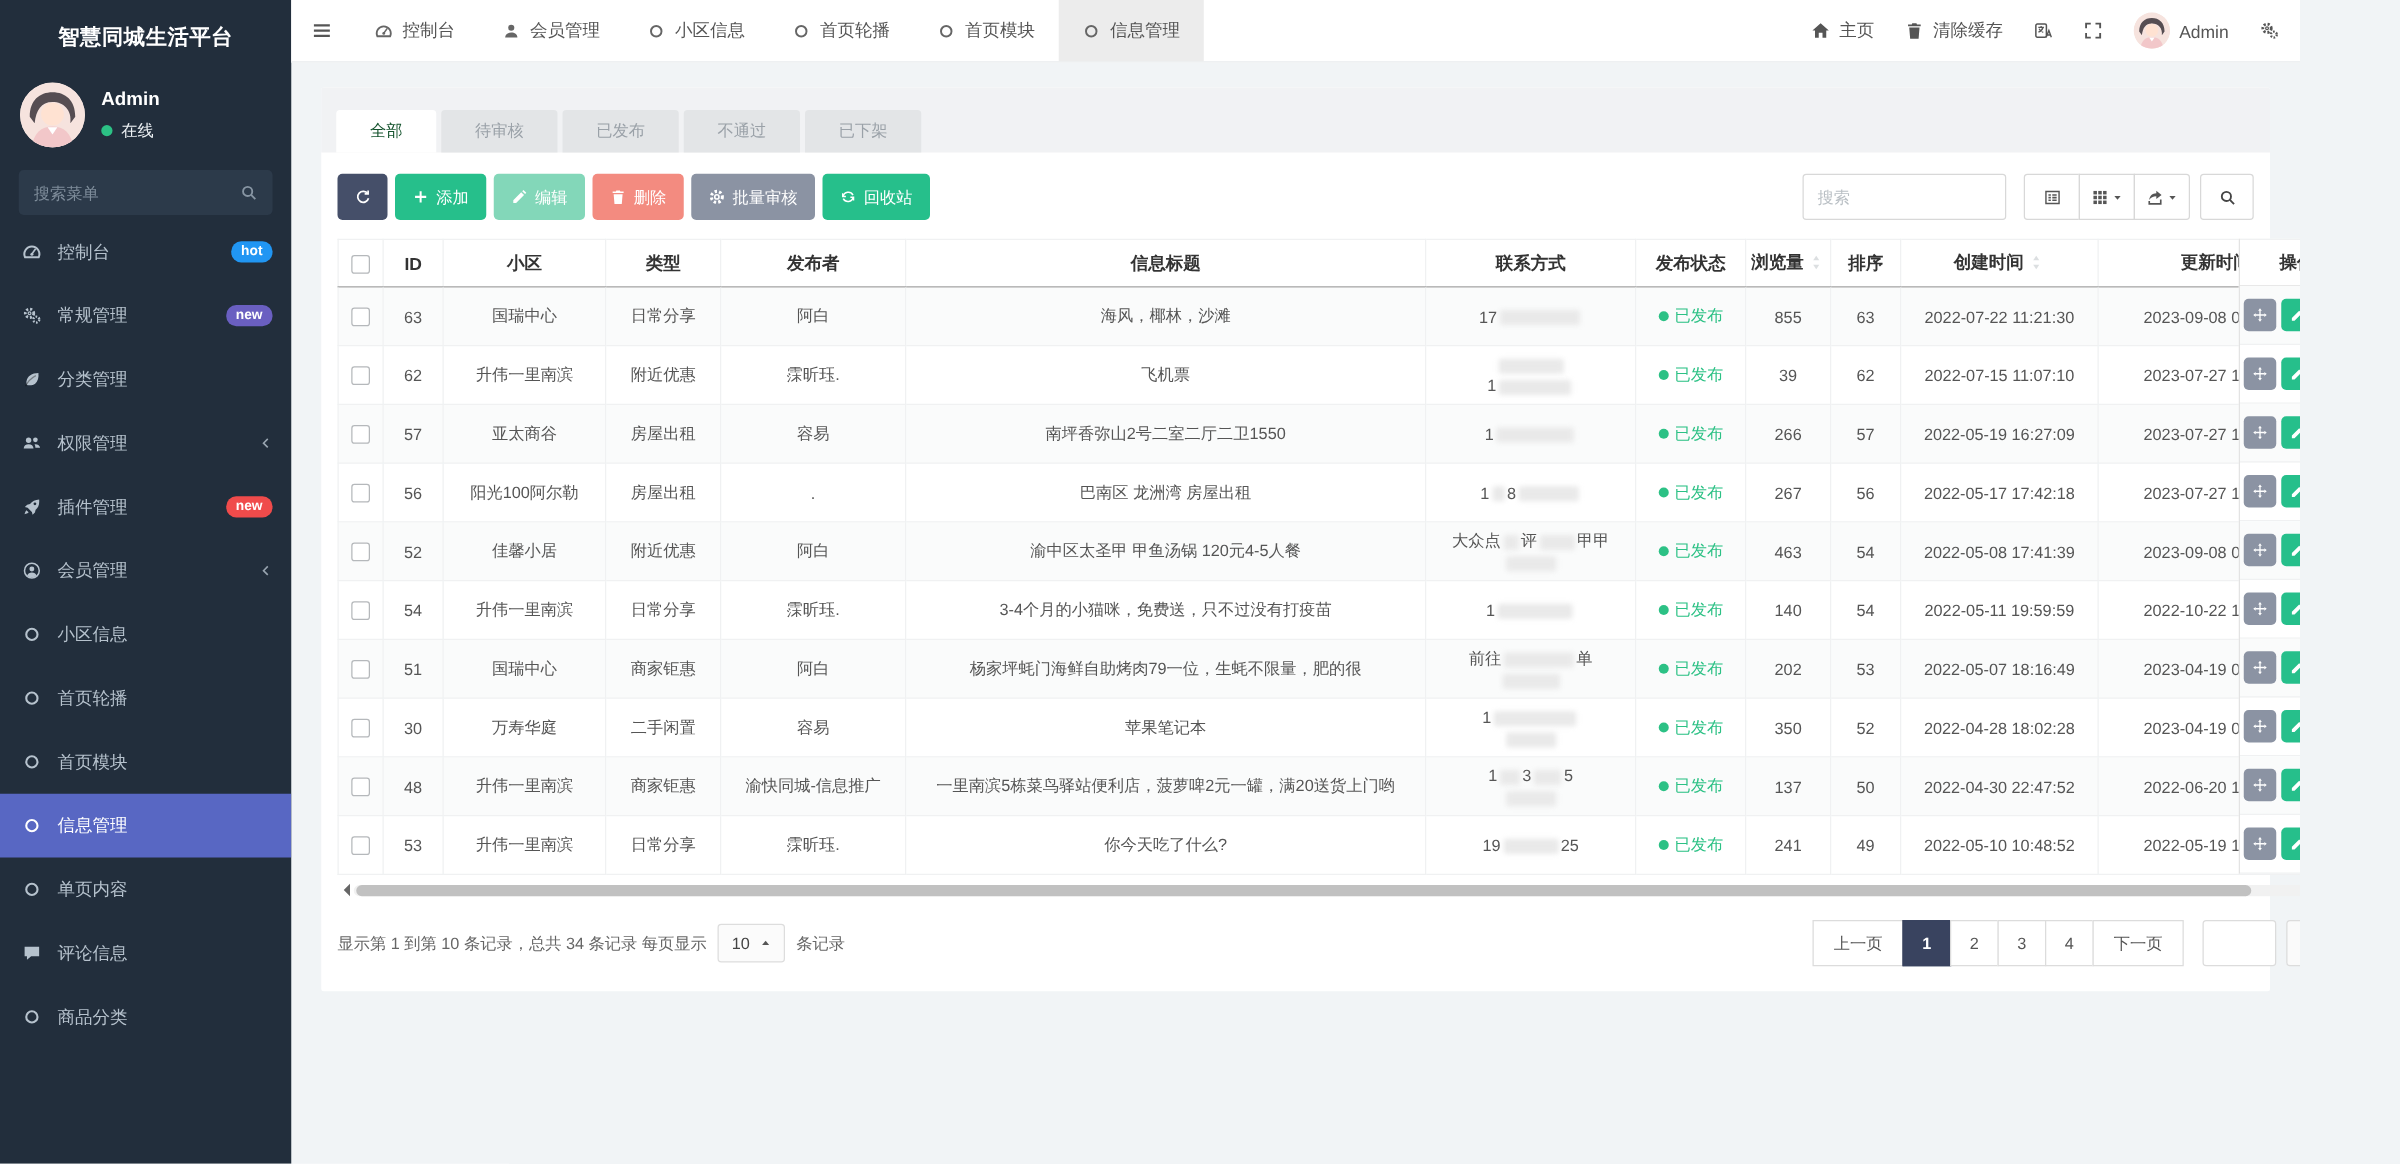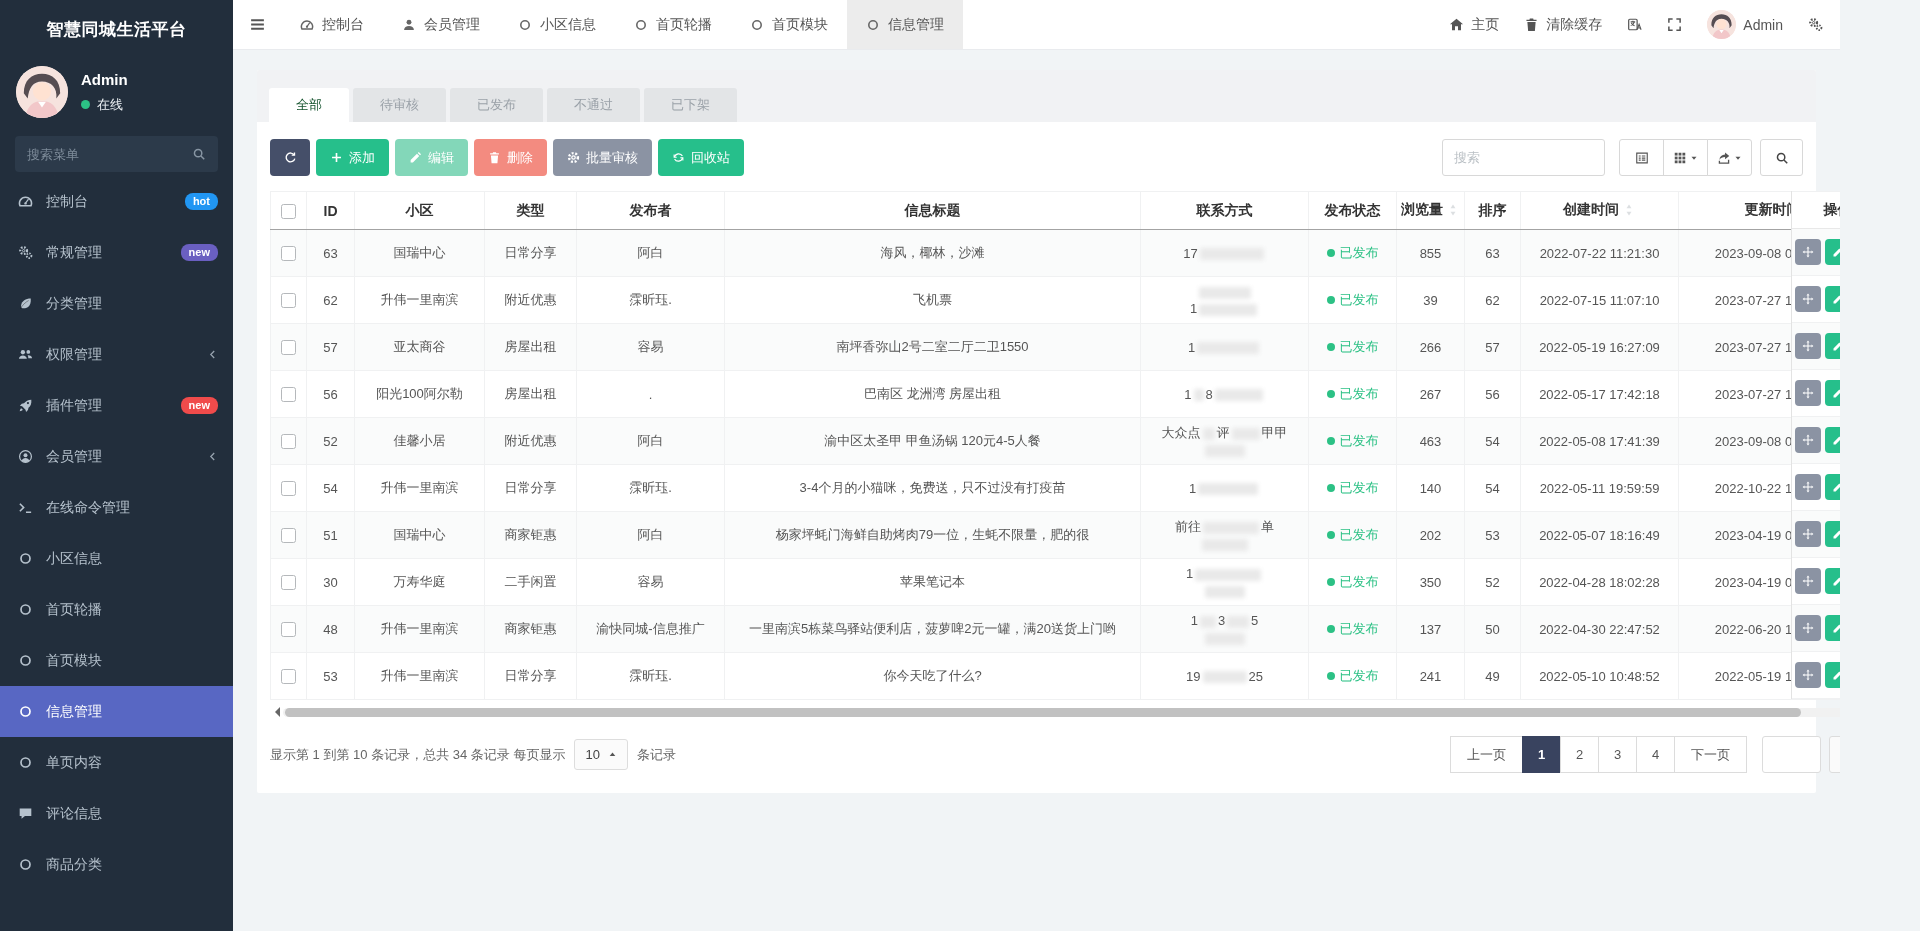--- a/index.html
+++ b/index.html
@@ -219,28 +219,20 @@
           </span>
           <span>会员管理</span>
           <span class="chev">
             <svg viewBox="0 0 16 16" fill="none" stroke="currentColor" stroke-width="1.8">
               <path d="M10.5 3L5.5 8l5 5"></path>
             </svg>
           </span>
         </li>
         <li>
           <span class="micon">
-            <svg viewBox="0 0 16 16" fill="none" stroke="currentColor" stroke-width="1.7">
-              <path d="M2 4l4 4-4 4M8.5 13H14"></path>
-            </svg>
-          </span>
-          <span>在线命令管理</span>
-        </li>
-        <li>
-          <span class="micon">
             <svg viewBox="0 0 16 16">
               <circle cx="8" cy="8" r="4.8" fill="none" stroke="currentColor" stroke-width="1.8"></circle>
             </svg>
           </span>
           <span>小区信息</span>
         </li>
         <li>
           <span class="micon">
             <svg viewBox="0 0 16 16">
               <circle cx="8" cy="8" r="4.8" fill="none" stroke="currentColor" stroke-width="1.8"></circle>

